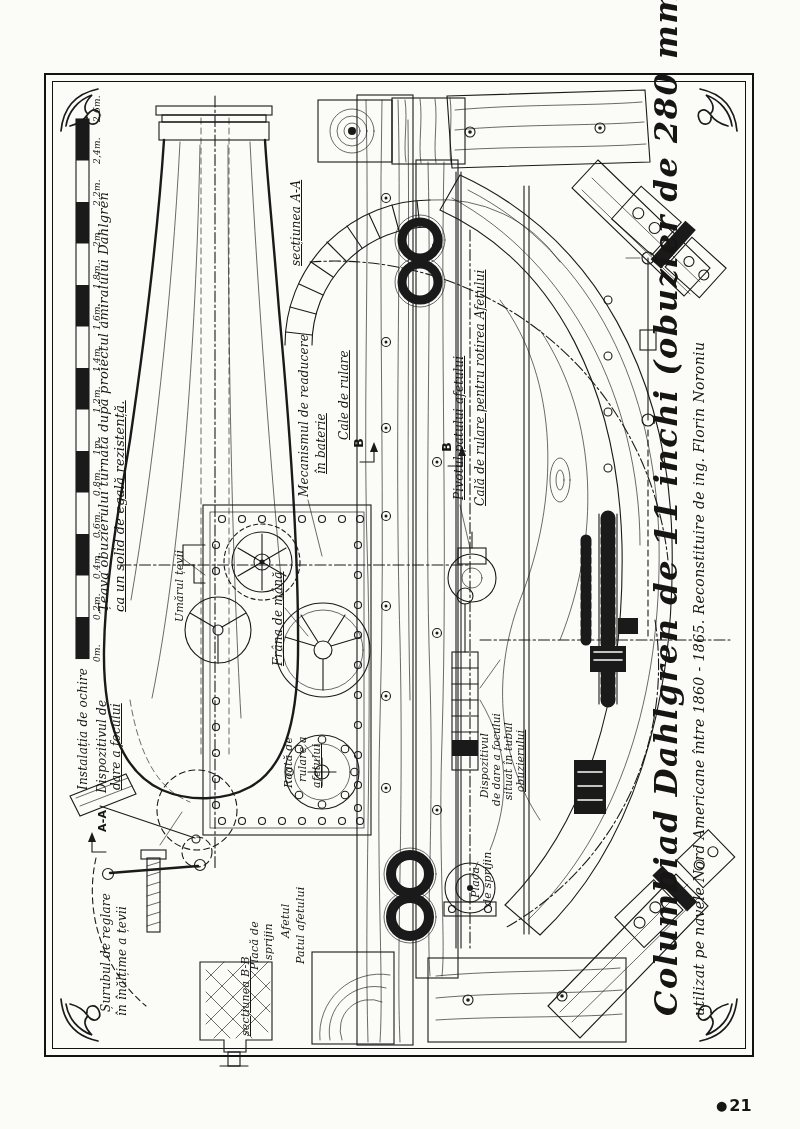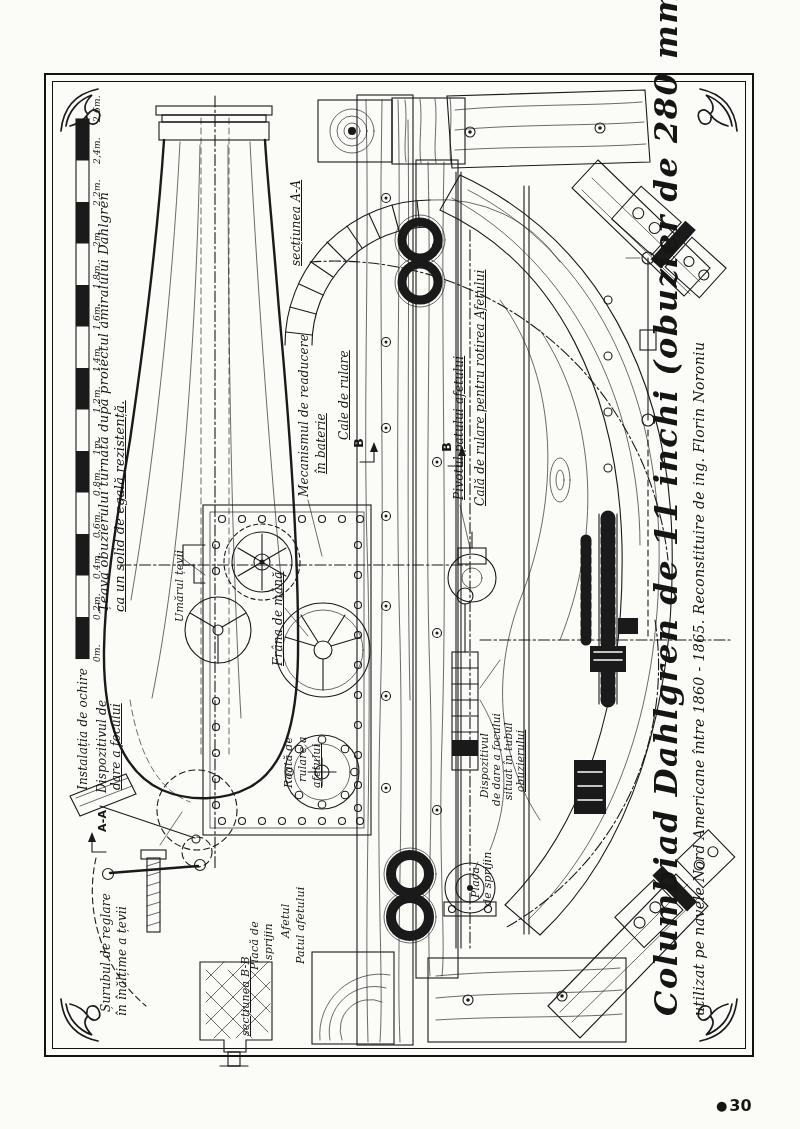--- a/index.html
+++ b/index.html
@@ -482,14 +482,14 @@
   <div class="vlabel" style="left:470px;top:898px;font-size:11px">Placa</div>
   <div class="vlabel" style="left:482px;top:906px;font-size:11px">de sprijin</div>
 
   <div class="vlabel title-main" style="left:650px;top:1016px">Columbiad Dahlgren de 11 inchi (obuzier de 280 mm.)</div>
   <div class="vlabel title-sub" style="left:692px;top:1016px">utilizat pe navele Nord Americane între 1860 - 1865. Reconstituire de ing. Florin Noroniu</div>
 
 </div>
 
 <div class="pagenum">
   <span class="dot">●</span>
-  <span>30</span>
+  <span>21</span>
 </div>
 
 </body></html>

